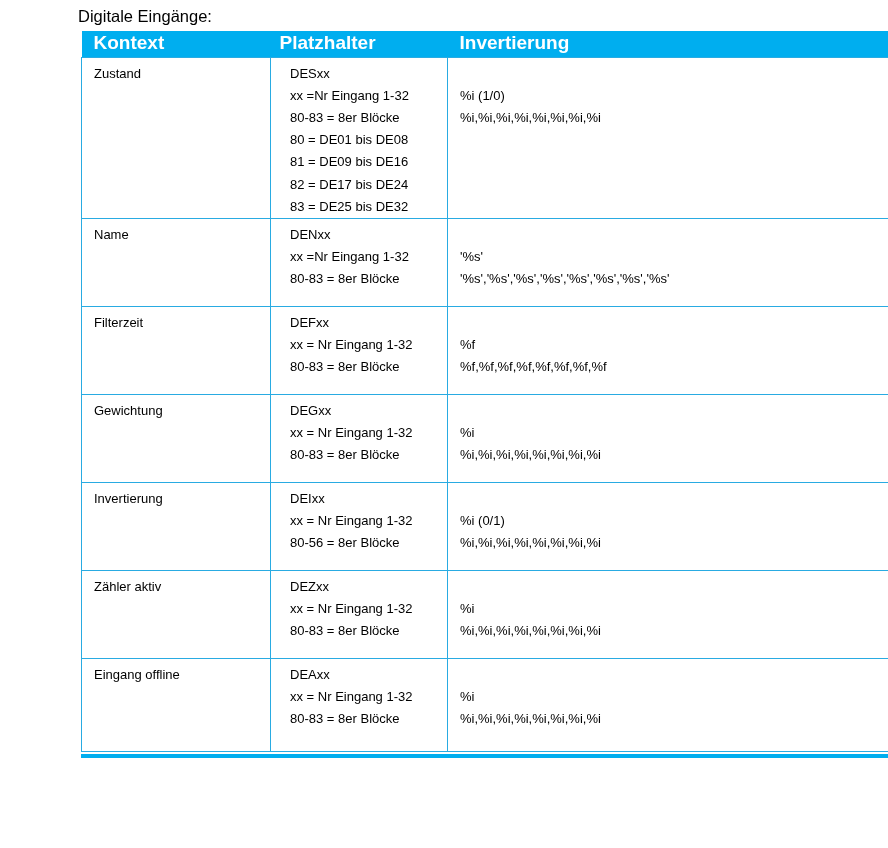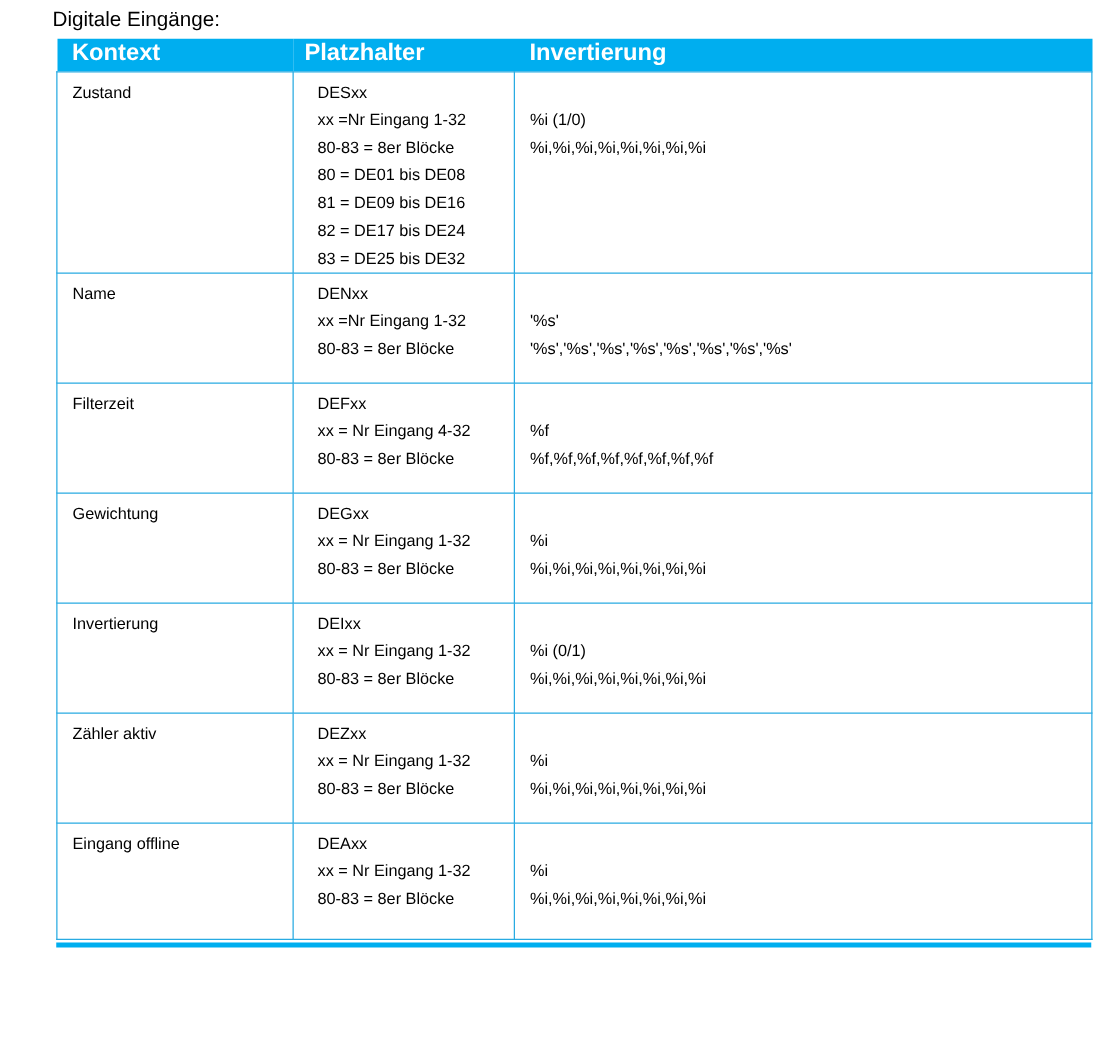--- a/index.html
+++ b/index.html
@@ -17,20 +17,21 @@
     overflow: hidden;
     background: var(--page-bg);
     font-family: "Liberation Sans", sans-serif;
     color: var(--text);
   }
   .page {
     position: relative;
     width: 724px;
     height: 848px;
     padding: 6px 0 0 45px;
+    margin-left: 36px;
   }
   .section-title {
     font-size: 16.5px;
     line-height: 21px;
     margin: 0 0 4px -3px;
     font-weight: 400;
     color: var(--text);
   }
   table.data-table {
     border-collapse: collapse;
@@ -121,21 +122,21 @@
         <td class="cell-ausgabe">
           <div class="fmt-spacer"></div>
           <div>'%s'</div>
           <div>'%s','%s','%s','%s','%s','%s','%s','%s'</div>
         </td>
       </tr>
       <tr class="row-std">
         <td class="cell-kontext">Filterzeit</td>
         <td class="cell-platzhalter">
             <div class="multiline">DEFxx
-xx = Nr Eingang 4-32
+xx = Nr Eingang 1-32
 80-83 = 8er Blöcke</div>
           </td>
         <td class="cell-ausgabe">
           <div class="fmt-spacer"></div>
           <div>%f</div>
           <div>%f,%f,%f,%f,%f,%f,%f,%f</div>
         </td>
       </tr>
       <tr class="row-std">
         <td class="cell-kontext">Gewichtung</td>
@@ -148,21 +149,21 @@
           <div class="fmt-spacer"></div>
           <div>%i</div>
           <div>%i,%i,%i,%i,%i,%i,%i,%i</div>
         </td>
       </tr>
       <tr class="row-std">
         <td class="cell-kontext">Invertierung</td>
         <td class="cell-platzhalter">
             <div class="multiline">DEIxx
 xx = Nr Eingang 1-32
-80-83 = 8er Blöcke</div>
+80-56 = 8er Blöcke</div>
           </td>
         <td class="cell-ausgabe">
           <div class="fmt-spacer"></div>
           <div>%i (0/1)</div>
           <div>%i,%i,%i,%i,%i,%i,%i,%i</div>
         </td>
       </tr>
       <tr class="row-std">
         <td class="cell-kontext">Zähler aktiv</td>
         <td class="cell-platzhalter">

